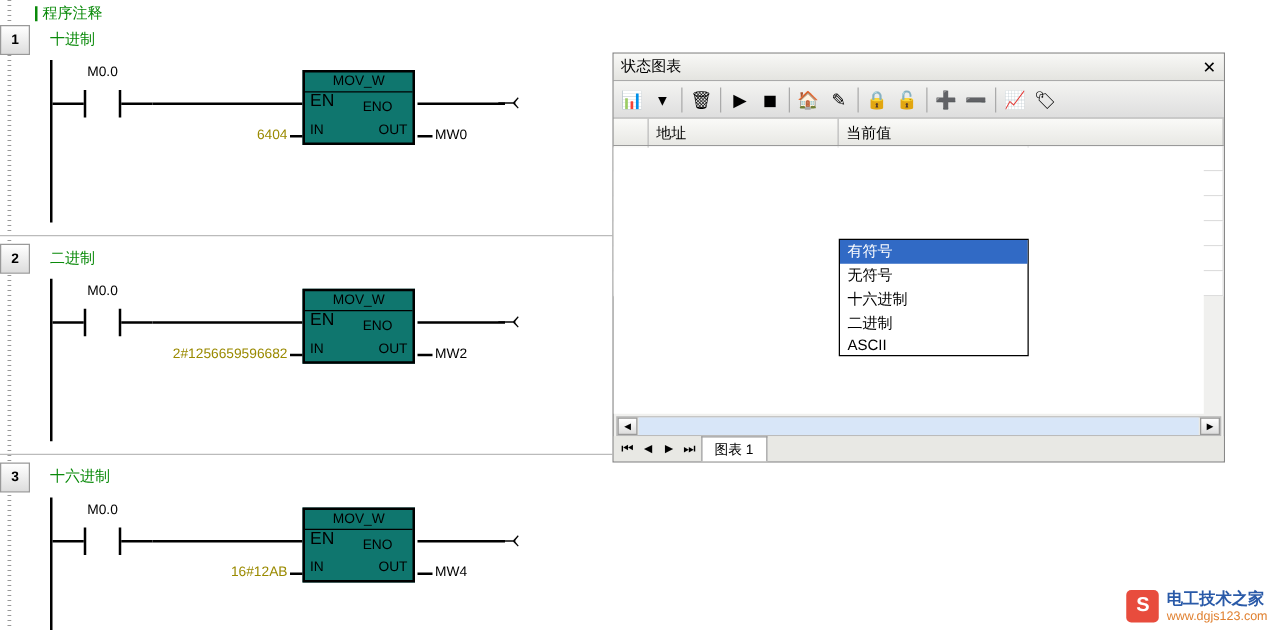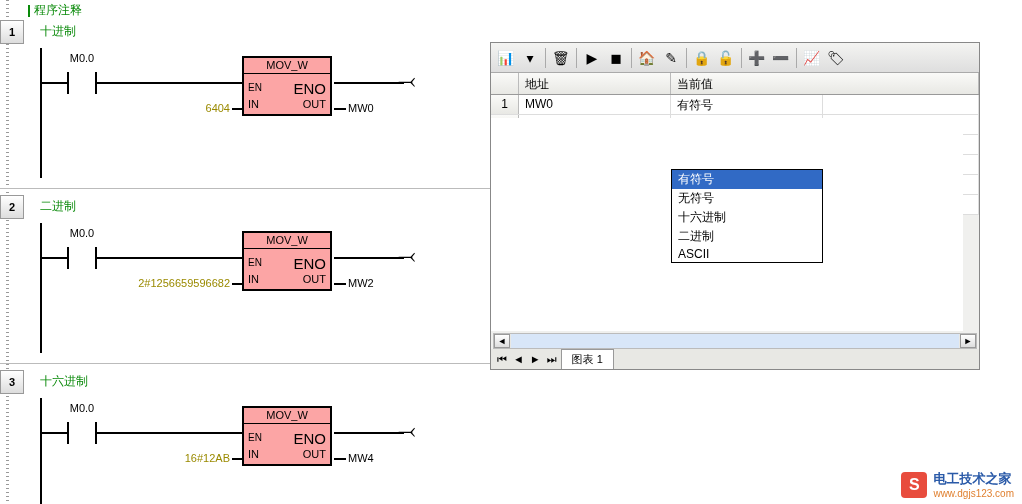--- a/index.html
+++ b/index.html
@@ -13,24 +13,24 @@
 .rung-title { position: absolute; left: 40px; top: 3px; font-size: 12px; color: #0a8a0a; }
 .ladder { position: absolute; top: 28px; left: 0; width: 490px; height: 130px; }
 .rail-left { position: absolute; left: 40px; top: 0; width: 2px; height: 130px; background: #000; }
 .contact { position: absolute; left: 42px; top: 20px; width: 80px; height: 40px; }
 .contact-label { position: absolute; top: -16px; left: 0; width: 80px; text-align: center; font-size: 11px; }
 .contact-wire-l { position: absolute; left: 0; top: 14px; width: 25px; height: 2px; background: #000; }
 .contact-wire-r { position: absolute; left: 55px; top: 14px; width: 25px; height: 2px; background: #000; }
 .contact-sym-l { position: absolute; left: 25px; top: 4px; width: 2px; height: 22px; background: #000; }
 .contact-sym-r { position: absolute; left: 53px; top: 4px; width: 2px; height: 22px; background: #000; }
 .wire-to-box { position: absolute; left: 122px; top: 34px; width: 120px; height: 2px; background: #000; }
-.box { position: absolute; left: 242px; top: 8px; width: 90px; height: 60px; border: 2px solid #000; background: #fca5a5; }
+.box { position: absolute; left: 242px; top: 8px; width: 90px; height: 60px; border: 2px solid #000; background: #0f766e; }
 .box-title { position: absolute; top: -1px; left: 0; width: 100%; text-align: center; font-size: 11px; border-bottom: 1px solid #000; padding: 2px 0; }
-.box-en { position: absolute; left: 4px; top: 24px; font-size: 10px; }
-.box-eno { position: absolute; right: 4px; top: 22px; font-size: 15px; text-align: center; }
+.box-en { position: absolute; left: 4px; top: 14px; font-size: 14px; }
+.box-eno { position: absolute; right: 16px; top: 22px; font-size: 11px; text-align: center; }
 .box-in { position: absolute; left: 4px; bottom: 4px; font-size: 11px; }
 .box-out { position: absolute; right: 4px; bottom: 4px; font-size: 11px; }
 .in-wire { position: absolute; left: 232px; top: 60px; width: 10px; height: 2px; background: #000; }
 .in-label { position: absolute; left: 130px; top: 54px; width: 100px; text-align: right; font-size: 11px; color: #9a8a00; }
 .out-wire { position: absolute; left: 334px; top: 60px; width: 12px; height: 2px; background: #000; }
 .out-label { position: absolute; left: 348px; top: 54px; font-size: 11px; }
 .eno-wire { position: absolute; left: 334px; top: 34px; width: 70px; height: 2px; background: #000; }
 .eno-arrow { position: absolute; left: 398px; top: 22px; font-size: 22px; line-height: 22px; }
 .divider { position: absolute; left: 0; width: 490px; height: 1px; background: #bbb; }
 .status-panel { position: absolute; left: 490px; top: 42px; width: 490px; height: 328px; background: #f0f0ee; border: 1px solid #888; }
@@ -158,20 +158,24 @@
       <div class="in-label">16#12AB</div>
       <div class="out-wire"></div>
       <div class="out-label">MW4</div>
       <div class="eno-wire"></div>
       <div class="eno-arrow">⤙</div>
     </div>
   </div>
 </div>
 
 <div class="status-panel">
+  <div class="sp-title">
+    <span>状态图表</span>
+    <span class="sp-close">✕</span>
+  </div>
   <div class="sp-toolbar">
     <div class="tb-btn">📊</div>
     <div class="tb-btn">▾</div>
     <div class="tb-sep"></div>
     <div class="tb-btn">🗑</div>
     <div class="tb-sep"></div>
     <div class="tb-btn">▶</div>
     <div class="tb-btn">◼</div>
     <div class="tb-sep"></div>
     <div class="tb-btn">🏠</div>

